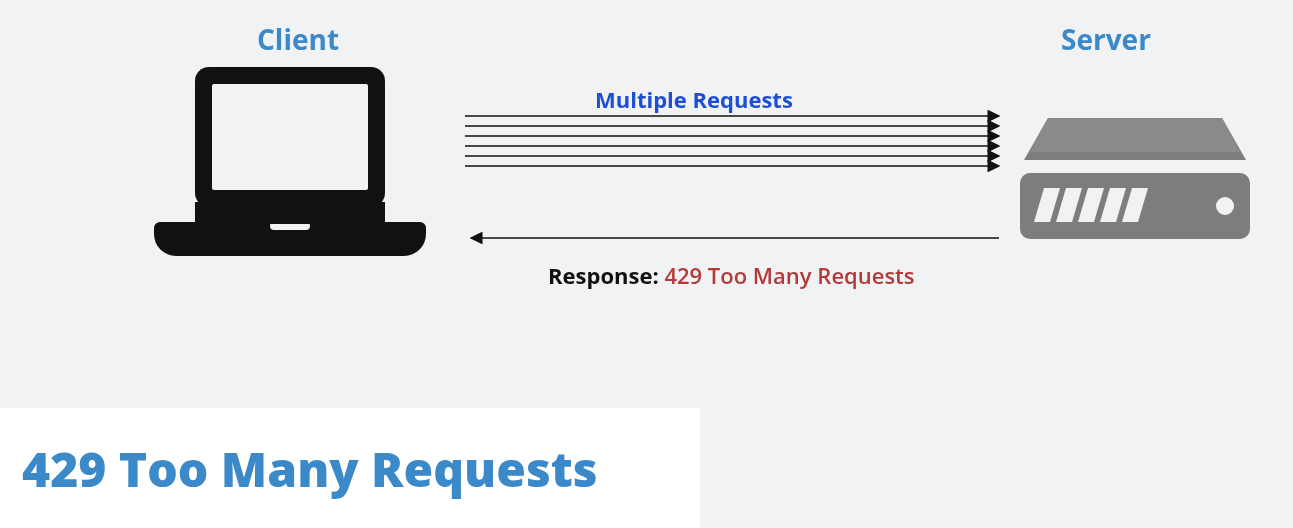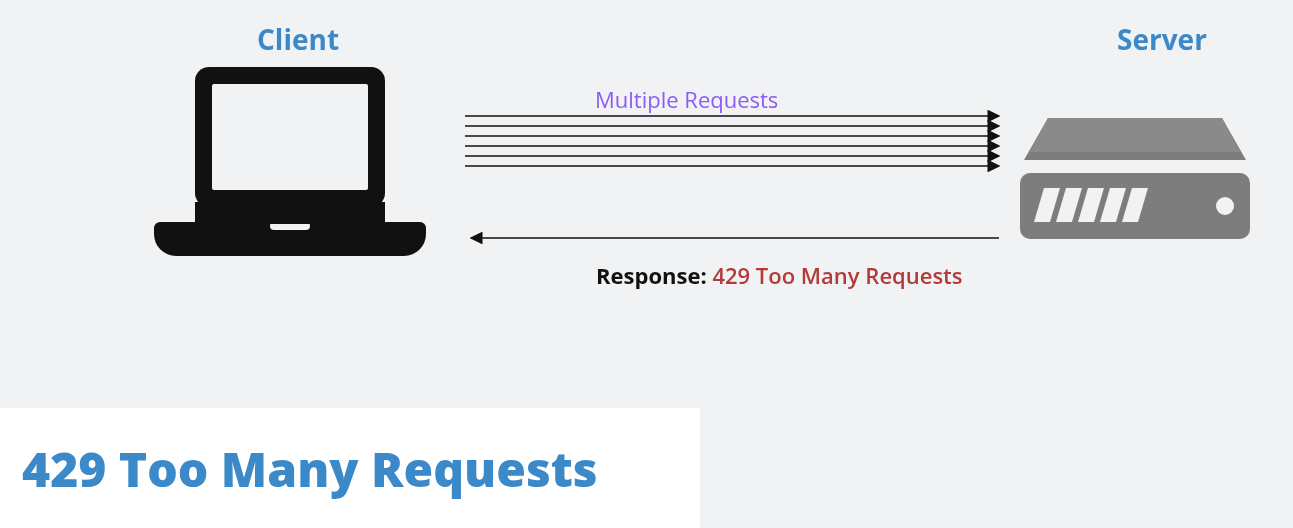--- a/index.html
+++ b/index.html
@@ -11,35 +11,35 @@
     position:relative;
     overflow:hidden;
   }
   .label{
     position:absolute;
     font-weight:700;
     color:#3b89c9;
     font-size:28px;
   }
   #client-label{left:257px;top:20px;}
-  #server-label{left:1117px;top:20px;}
+  #server-label{left:1061px;top:20px;}
   .flow-label{
     position:absolute;
-    font-weight:400;
+    font-weight:700;
     font-size:22px;
-    color:#8b5cf6;
+    color:#1d4ed8;
   }
   #req-label{left:595px;top:84px;}
   #resp-line{
     position:absolute;
     left:548px;top:260px;
     font-size:22px;
     font-weight:600;
   }
-  #resp-line .prefix{color:#111;font-weight:700;margin-left:48px;}
+  #resp-line .prefix{color:#111;font-weight:700;}
   #resp-line .err{color:#b43a3a;font-weight:600;}
   .title-bar{
     position:absolute;
     left:0;
     top:408px;
     width:700px;
     height:120px;
     background:#ffffff;
     display:flex;
     align-items:center;

